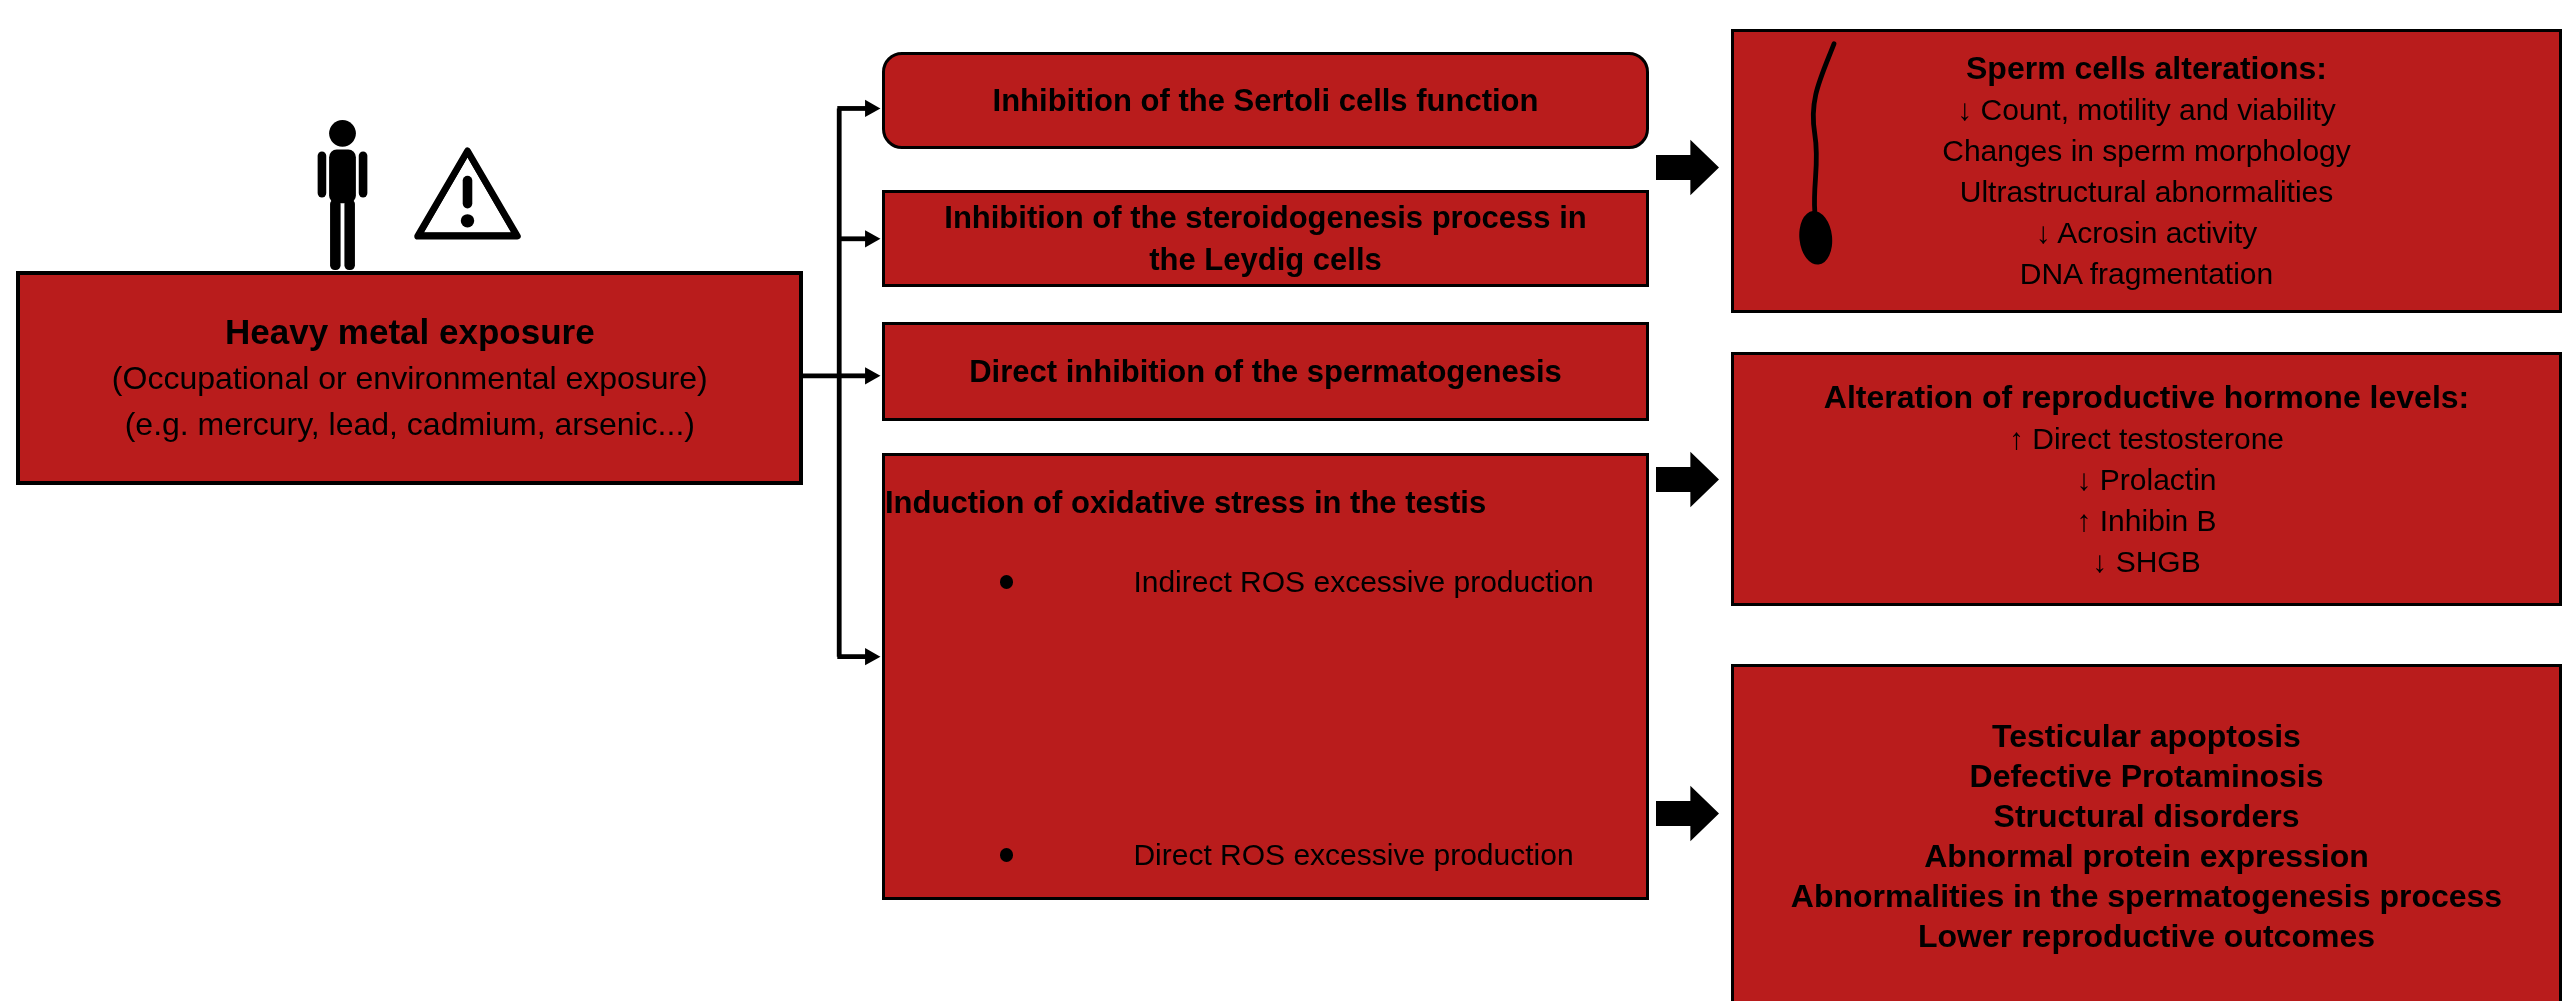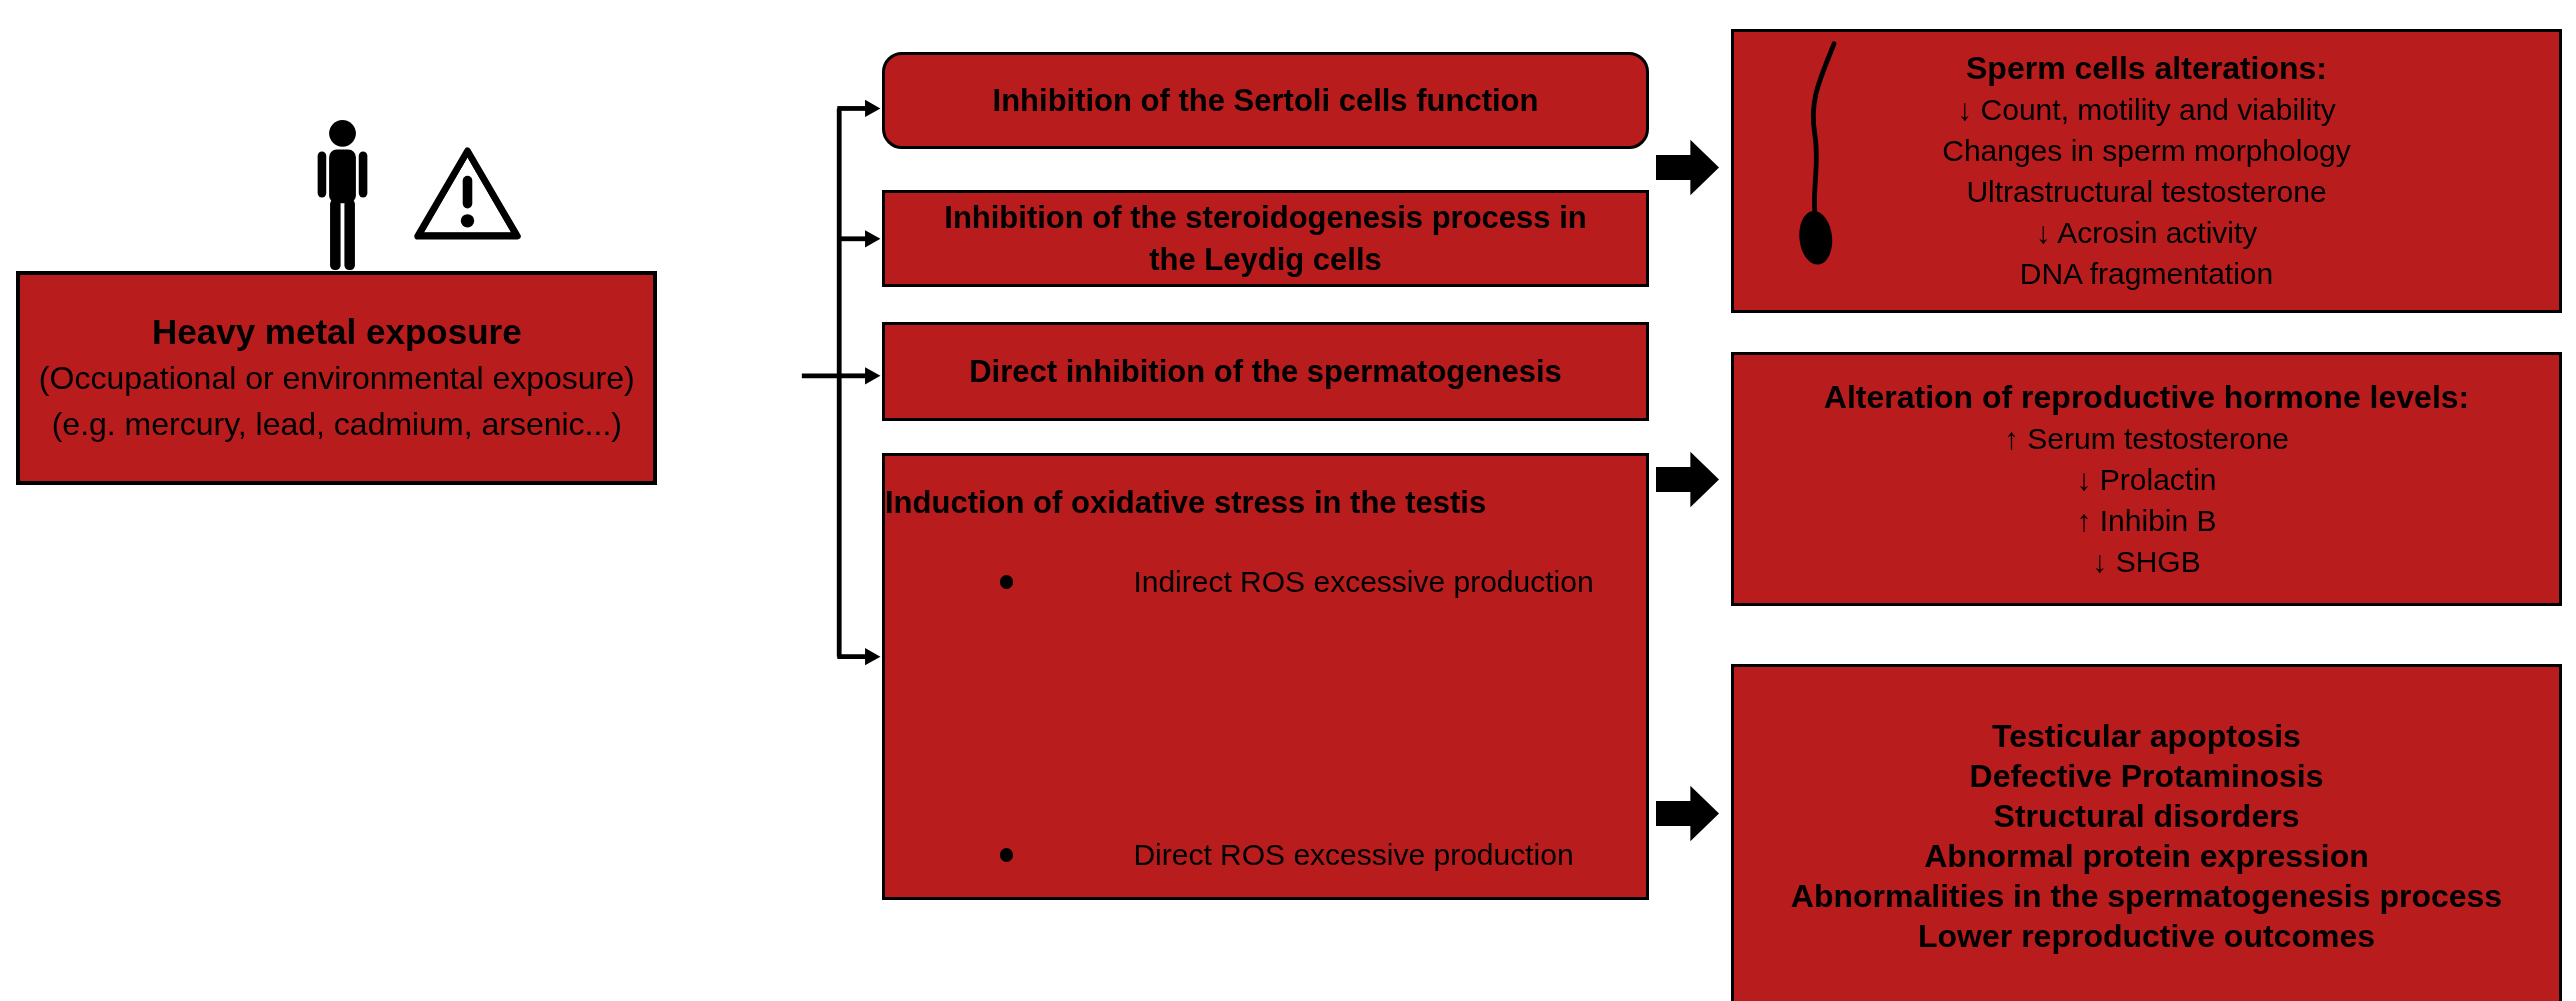--- a/index.html
+++ b/index.html
@@ -16,21 +16,21 @@
   .box {
     position: absolute;
     background: #b91c1c;
     border: 3.8px solid #000;
     display: flex;
     flex-direction: column;
     justify-content: center;
     align-items: center;
     text-align: center;
   }
-  .source-box { left: 16.3px; top: 271px; width: 641px; height: 214px; border-width: 4.8px; justify-content: center; }
+  .source-box { left: 16.3px; top: 271px; width: 787px; height: 214px; border-width: 4.8px; justify-content: center; }
   .source-title { font-weight: bold; font-size: 35px; line-height: 46px; }
   .source-sub   { font-size: 32px; line-height: 46px; }
 
   .mech { left: 882px; width: 767px; }
   .mech-title { font-weight: bold; font-size: 31px; line-height: 42px; }
   .mech-1 { top: 52px;  height: 97px; border-radius: 20px; }
   .mech-2 { top: 190px; height: 97px; }
   .mech-3 { top: 322px; height: 99px; }
   .mech-4 { top: 453px; height: 447px; display: block; text-align: left; }
 
@@ -142,28 +142,28 @@
   </svg>
 
   <div class="box outcome outcome-1">
     <svg class="sperm-wrap" viewBox="0 0 78 252" aria-hidden="true">
       <path d="M52 4 C38 40 26 62 32 98 C37 128 30 150 32 178" fill="none" stroke="#000" stroke-width="5" stroke-linecap="round"></path>
       <ellipse cx="33" cy="206" rx="17" ry="28" fill="#000" transform="rotate(-6 33 206)"></ellipse>
     </svg>
     <div class="out-title">Sperm cells alterations:</div>
     <div class="out-line">↓ Count, motility and viability</div>
     <div class="out-line">Changes in sperm morphology</div>
-    <div class="out-line">Ultrastructural testosterone</div>
+    <div class="out-line">Ultrastructural abnormalities</div>
     <div class="out-line">↓ Acrosin activity</div>
     <div class="out-line">DNA fragmentation</div>
   </div>
 
   <div class="box outcome outcome-2">
     <div class="out-title">Alteration of reproductive hormone levels:</div>
-    <div class="out-line">↑ Serum testosterone</div>
+    <div class="out-line">↑ Direct testosterone</div>
     <div class="out-line">↓ Prolactin</div>
     <div class="out-line">↑ Inhibin B</div>
     <div class="out-line">↓ SHGB</div>
   </div>
 
   <div class="box outcome outcome-3">
     <div class="out-bold">Testicular apoptosis</div>
     <div class="out-bold">Defective Protaminosis</div>
     <div class="out-bold">Structural disorders</div>
     <div class="out-bold">Abnormal protein expression</div>

